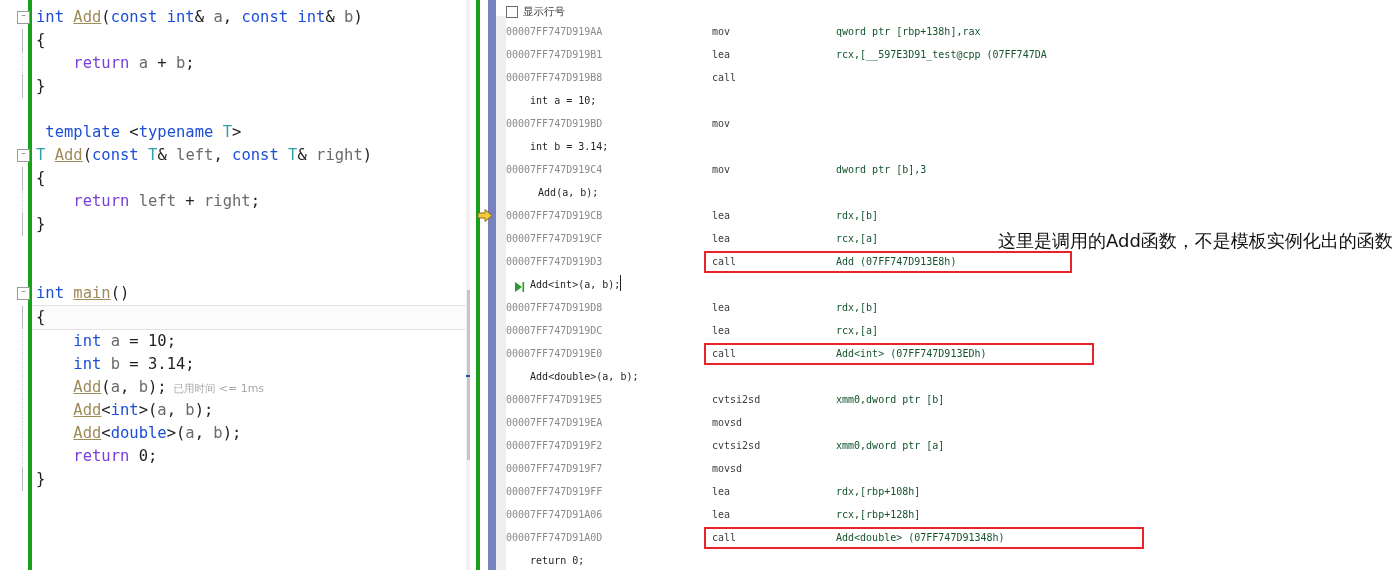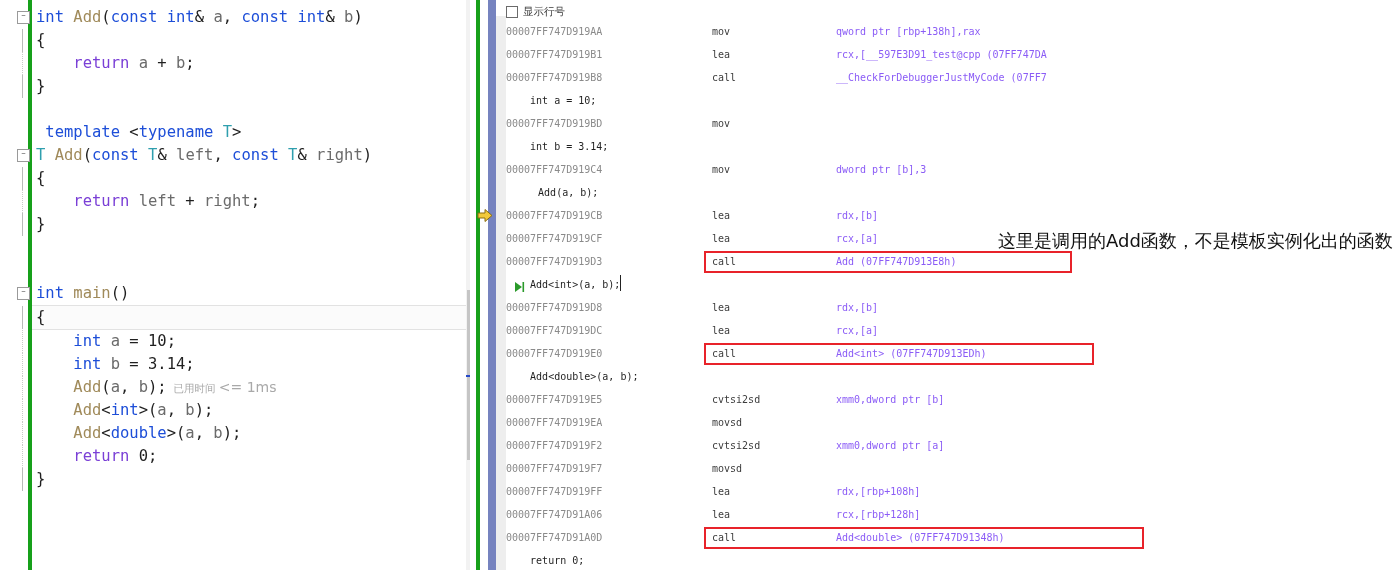--- a/index.html
+++ b/index.html
@@ -21,48 +21,48 @@
 
   .fold{position:absolute;left:-15px;top:5px;width:11px;height:11px;border:1px solid #9a9a9a;background:#fff;
         font-family:"DejaVu Sans","Liberation Sans",sans-serif;font-size:9px;line-height:9px;text-align:center;color:#5a5a5a;}
   .fold:after{content:"–";position:relative;top:-1px;}
   .vline{position:absolute;left:-10px;top:0;width:0;height:23px;border-left:1px solid #b9b9b9;}
   .vline.dash{border-left:1px dotted #c9c9c9;}
 
   
   .kw{color:#1d4ed8;}        
   .kw2{color:#7a3fd6;}       
-  .fn{color:#a08a5a;}        
+  .fn{color:#a08a5a;text-decoration:underline;}        
   .ty{color:#2f9fae;}        
   .var{color:#6b6b6b;}       
   .num{color:#1f1f1f;}
   .punc{color:#1f1f1f;}
   .tip{color:#a9a9a9;font-family:"DejaVu Sans","Liberation Sans",sans-serif;font-size:10.5px;}
-  .tipsm{font-size:14px;}
+  .tipsm{font-size:11px;}
 
   
   .edit-scroll{position:absolute;left:466px;top:0;width:12px;height:570px;background:#f2f2f2;}
   .edit-scroll .thumb{position:absolute;left:1px;width:10px;background:#c5c5c5;border-radius:0;}
   .edit-scroll .mark{position:absolute;left:0px;width:12px;height:2px;background:#2448c8;}
 
   
   .dis-pane{position:relative;flex:1 1 auto;height:570px;background:#ffffff;overflow:hidden;}
   .dis-greenbar{position:absolute;left:6px;top:0;width:4px;height:570px;background:#17a01a;}
   .dis-indicator{position:absolute;left:18px;top:0;width:8px;height:570px;background:#7683bf;}
   .dis-gutter{position:absolute;left:26px;top:16px;width:10px;height:554px;background:#eeeeee;}
 
   .dis-head{position:absolute;left:36px;top:4px;height:16px;display:flex;align-items:center;gap:5px;}
   .chk{width:10px;height:10px;border:1px solid #6b6b6b;background:#fff;display:inline-block;}
   .chk-label{font-family:"DejaVu Sans","Liberation Sans",sans-serif;font-size:10.5px;color:#3b3b3b;}
 
   .dis-body{position:absolute;left:36px;top:20px;right:0;height:550px;}
   .dline{position:relative;height:23px;line-height:23px;font-size:10px;white-space:pre;}
   .addr{color:#8a8a8a;}
   .mnem{color:#3c3c3c;}
-  .ops{color:#8b5cf6;}
+  .ops{color:#14532d;}
   .srcline{color:#1f1f1f;}
 
   .col-mnem{position:absolute;left:206px;top:0;}
   .col-ops{position:absolute;left:330px;top:0;}
 
   .exec-arrow{position:absolute;left:-29px;top:4px;width:16px;height:15px;}
   .step-arrow{position:absolute;left:7px;top:5px;width:12px;height:12px;}
   .caret{display:inline-block;width:1px;height:16px;background:#222;vertical-align:-3px;}
 
   .redbox{position:absolute;border:2px solid #e8232a;box-sizing:border-box;pointer-events:none;}
@@ -112,21 +112,21 @@
     <div class="dis-gutter"></div>
 
     <div class="dis-head">
       <span class="chk" id="chk-lineno"></span>
       <span class="chk-label">显示行号</span>
     </div>
 
     <div class="dis-body" id="dis-body">
         <div class="dline"><span class="addr">00007FF747D919AA</span><span class="mnem col-mnem">mov</span><span class="ops col-ops">qword ptr [rbp+138h],rax</span></div>
         <div class="dline"><span class="addr">00007FF747D919B1</span><span class="mnem col-mnem">lea</span><span class="ops col-ops">rcx,[__597E3D91_test@cpp (07FF747DA</span></div>
-        <div class="dline"><span class="addr">00007FF747D919B8</span><span class="mnem col-mnem">call</span><span class="ops col-ops">__CheckForDebuggerJustMyCode (07FF7</span></div>
+        <div class="dline"><span class="addr">00007FF747D919B8</span><span class="mnem col-mnem">call</span></div>
         <div class="dline"><span class="srcline" style="margin-left: 0px;">    int a = 10;</span></div>
         <div class="dline"><span class="addr">00007FF747D919BD</span><span class="mnem col-mnem">mov</span></div>
         <div class="dline"><span class="srcline" style="margin-left: 0px;">    int b = 3.14;</span></div>
         <div class="dline"><span class="addr">00007FF747D919C4</span><span class="mnem col-mnem">mov</span><span class="ops col-ops">dword ptr [b],3</span></div>
         <div class="dline"><span class="srcline" style="margin-left: 8px;">    Add(a, b);</span></div>
         <div class="dline"><span class="exec-arrow"><svg width="16" height="15" viewBox="0 0 16 15">
               <path d="M1 5 H8 V1.5 L15 7.5 L8 13.5 V10 H1 Z" fill="#f2c93b" stroke="#8a6d12" stroke-width="1"></path>
             </svg></span><span class="addr">00007FF747D919CB</span><span class="mnem col-mnem">lea</span><span class="ops col-ops">rdx,[b]</span></div>
         <div class="dline"><span class="addr">00007FF747D919CF</span><span class="mnem col-mnem">lea</span><span class="ops col-ops">rcx,[a]</span></div>
         <div class="dline"><span class="addr">00007FF747D919D3</span><span class="mnem col-mnem">call</span><span class="ops col-ops">Add (07FF747D913E8h)</span></div>

